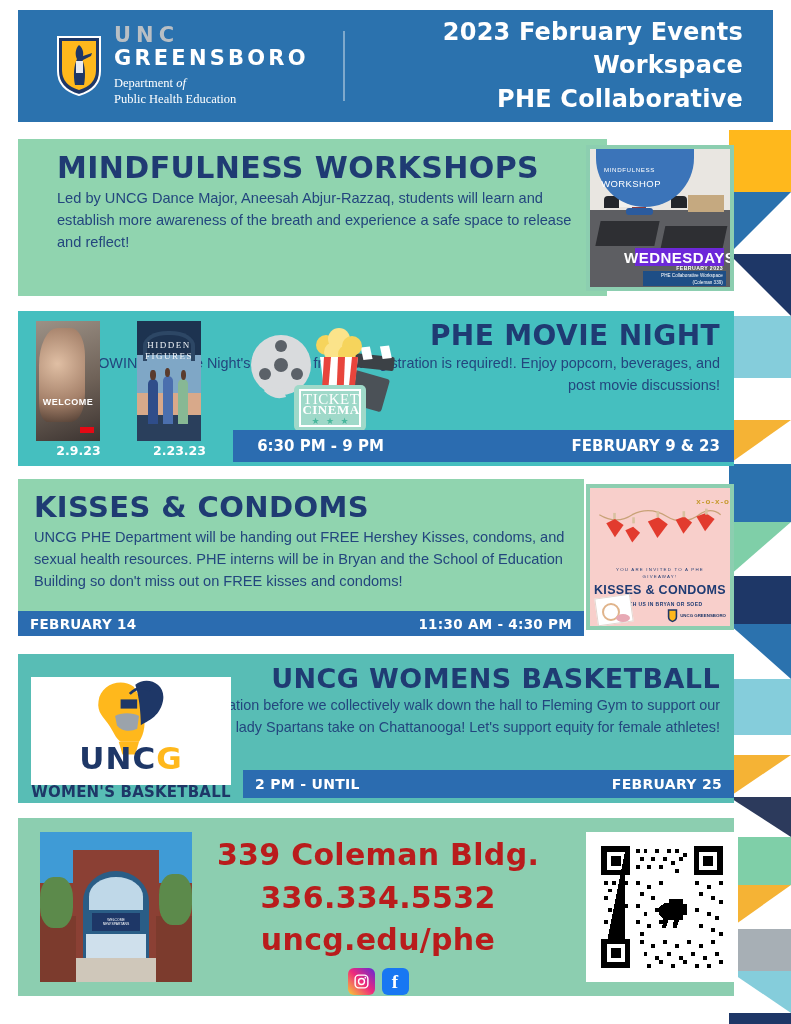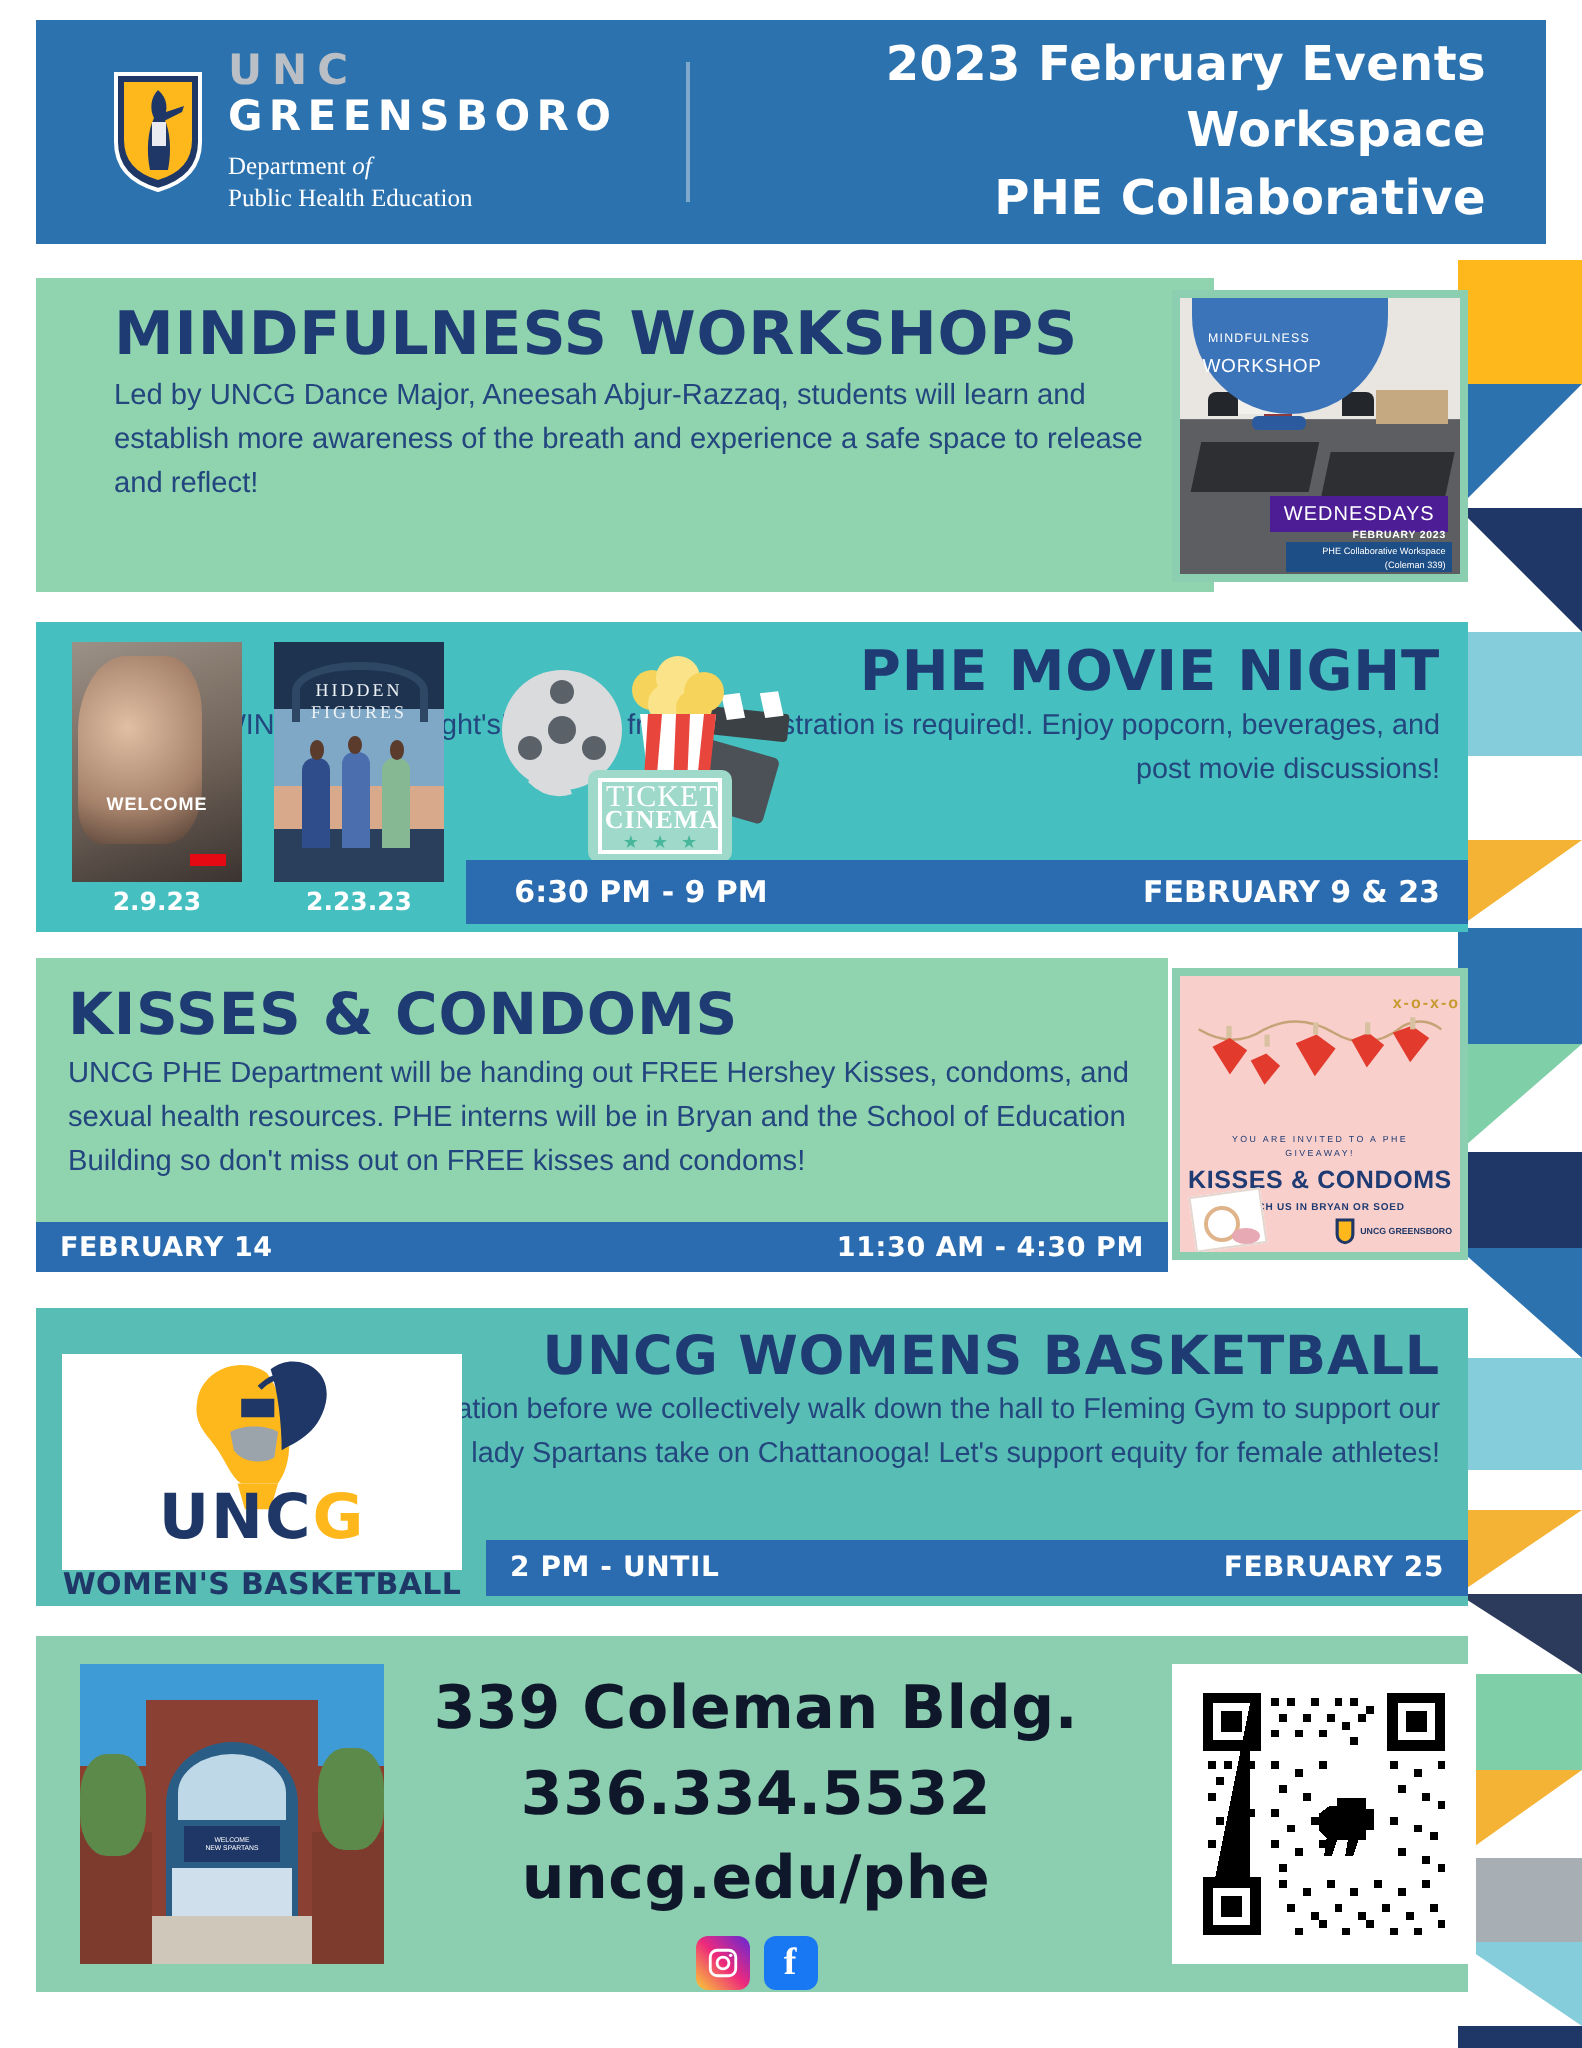--- a/index.html
+++ b/index.html
@@ -37,21 +37,21 @@
   .s1 .evtitle{font-size:30px;padding:11px 0 2px 16px;}
   .s1 .evbody{padding:0 16px;}
   .s1 .bar{position:absolute;left:0;bottom:0;width:566px;height:25px;box-sizing:border-box;}
   .poster1{position:absolute;left:586px;top:145px;width:148px;height:146px;background:#8CCEB0;padding:4px;box-sizing:border-box;}
   .p1-inner{position:relative;width:100%;height:100%;overflow:hidden;background:#9aa0a6;}
 
   
   .s2{position:absolute;left:18px;top:311px;width:716px;height:155px;background:#45BFBF;}
   .s2 .evtitle{font-size:28px;text-align:right;padding:8px 14px 1px 0;}
   .s2 .evbody{text-align:right;padding:0 14px 0 0;font-size:14.4px;line-height:1.5;}
-  .mposter{position:absolute;top:10px;width:85px;height:120px;overflow:hidden;}
+  .mposter{position:absolute;top:10px;width:64px;height:120px;overflow:hidden;}
   .mcap{position:absolute;top:132px;width:85px;text-align:center;color:#fff;font-weight:700;font-size:12.5px;font-family:"DejaVu Sans",sans-serif;}
   .s2 .bar-left{position:absolute;left:215px;bottom:4px;width:175px;height:32px;background:#2B6CB0;color:#fff;
                 display:flex;align-items:center;justify-content:center;font-weight:800;font-size:15px;font-family:"DejaVu Sans",sans-serif;}
   .s2 .bar-right{position:absolute;left:390px;bottom:4px;width:326px;height:32px;background:#2B6CB0;color:#fff;
                  display:flex;align-items:center;justify-content:flex-end;padding-right:14px;box-sizing:border-box;
                  font-weight:800;font-size:15px;font-family:"DejaVu Sans",sans-serif;}
   .cinema{position:absolute;left:228px;top:12px;width:150px;height:115px;}
 
   
   .s3{position:absolute;left:18px;top:479px;width:566px;height:157px;background:#90D4AF;}
@@ -64,21 +64,21 @@
   .s4{position:absolute;left:18px;top:654px;width:716px;height:149px;background:#58BDB5;}
   .s4 .evtitle{font-size:27px;text-align:right;padding:9px 14px 1px 0;}
   .s4 .evbody{text-align:right;padding:0 14px 0 0;font-size:14.4px;line-height:1.5;}
   .bball{position:absolute;left:13px;top:23px;width:200px;height:108px;background:#fff;}
   .s4 .bar{position:absolute;left:225px;bottom:5px;width:491px;height:28px;box-sizing:border-box;font-size:14px;}
 
   
   .s5{position:absolute;left:18px;top:818px;width:716px;height:178px;background:#8CCEB0;}
   .fimg{position:absolute;left:22px;top:14px;width:152px;height:150px;overflow:hidden;}
   .fcontact{position:absolute;left:190px;top:16px;width:340px;text-align:center;}
-  .fline{color:#0f172a;font-weight:800;font-size:30px;font-family:"DejaVu Sans",sans-serif;line-height:1.42;letter-spacing:.3px;}
+  .fline{color:#b91c1c;font-weight:800;font-size:30px;font-family:"DejaVu Sans",sans-serif;line-height:1.42;letter-spacing:.3px;}
   .socials{display:flex;gap:7px;justify-content:center;margin-top:6px;}
   .sicon{width:27px;height:27px;border-radius:6px;display:flex;align-items:center;justify-content:center;}
   .qr{position:absolute;left:568px;top:14px;width:152px;height:150px;background:#fff;
       display:flex;align-items:center;justify-content:center;}
 </style>
 </head>
 <body>
 
 <div class="page">
 
@@ -173,22 +173,22 @@
       <div style="position:absolute;left:26%;top:43%;width:19%;height:5%;background:#2b5b9e;border-radius:3px;"></div>
       <div style="position:absolute;left:20%;top:30%;width:22%;height:12%;background:#f2f1ee;"></div>
       <div style="position:absolute;left:10%;top:34%;width:11%;height:9%;background:#23262b;border-radius:4px 4px 0 0;"></div>
       <div style="position:absolute;left:58%;top:34%;width:11%;height:9%;background:#23262b;border-radius:4px 4px 0 0;"></div>
       <div style="position:absolute;left:70%;top:33%;width:26%;height:13%;background:#c5a980;"></div>
 
       <div style="position:absolute;left:4%;top:-14%;width:70%;height:56%;background:#3B74B9;border-radius:0 0 120px 120px;"></div>
       <div style="position:absolute;left:10%;top:12%;color:#fff;font-size:6.2px;letter-spacing:.6px;font-family:'Liberation Sans',sans-serif;">MINDFULNESS</div>
       <div style="position:absolute;left:8%;top:21%;color:#fff;font-size:9.5px;letter-spacing:.4px;font-family:'Liberation Sans',sans-serif;">WORKSHOP</div>
 
-      <div style="position:absolute;left:32%;right:4%;top:72%;height:13%;background:#4c1d95;display:flex;align-items:center;justify-content:center;
-                  color:#fff;font-size:10px;font-weight:400;font-family:'Liberation Sans',sans-serif;letter-spacing:.5px;">WEDNESDAYS</div>
+      <div style="position:absolute;left:32%;right:4%;top:72%;height:13%;background:#6d28d9;display:flex;align-items:center;justify-content:center;
+                  color:#fff;font-size:15px;font-weight:700;font-family:'Liberation Sans',sans-serif;letter-spacing:.5px;">WEDNESDAYS</div>
       <div style="position:absolute;right:5%;top:84%;color:#fff;font-size:5.2px;font-weight:700;letter-spacing:.4px;">FEBRUARY 2023</div>
       <div style="position:absolute;left:38%;right:3%;top:88.5%;height:11%;background:#1E4E86;color:#fff;font-size:4.6px;text-align:right;padding:2px 3px 0 0;box-sizing:border-box;line-height:1.5;">
         <div>PHE Collaborative Workspace</div>
         <div>(Coleman 339)</div>
       </div>
     </div>
   </div>
 
   <div class="s2">
     <div class="evtitle">PHE MOVIE NIGHT</div>

